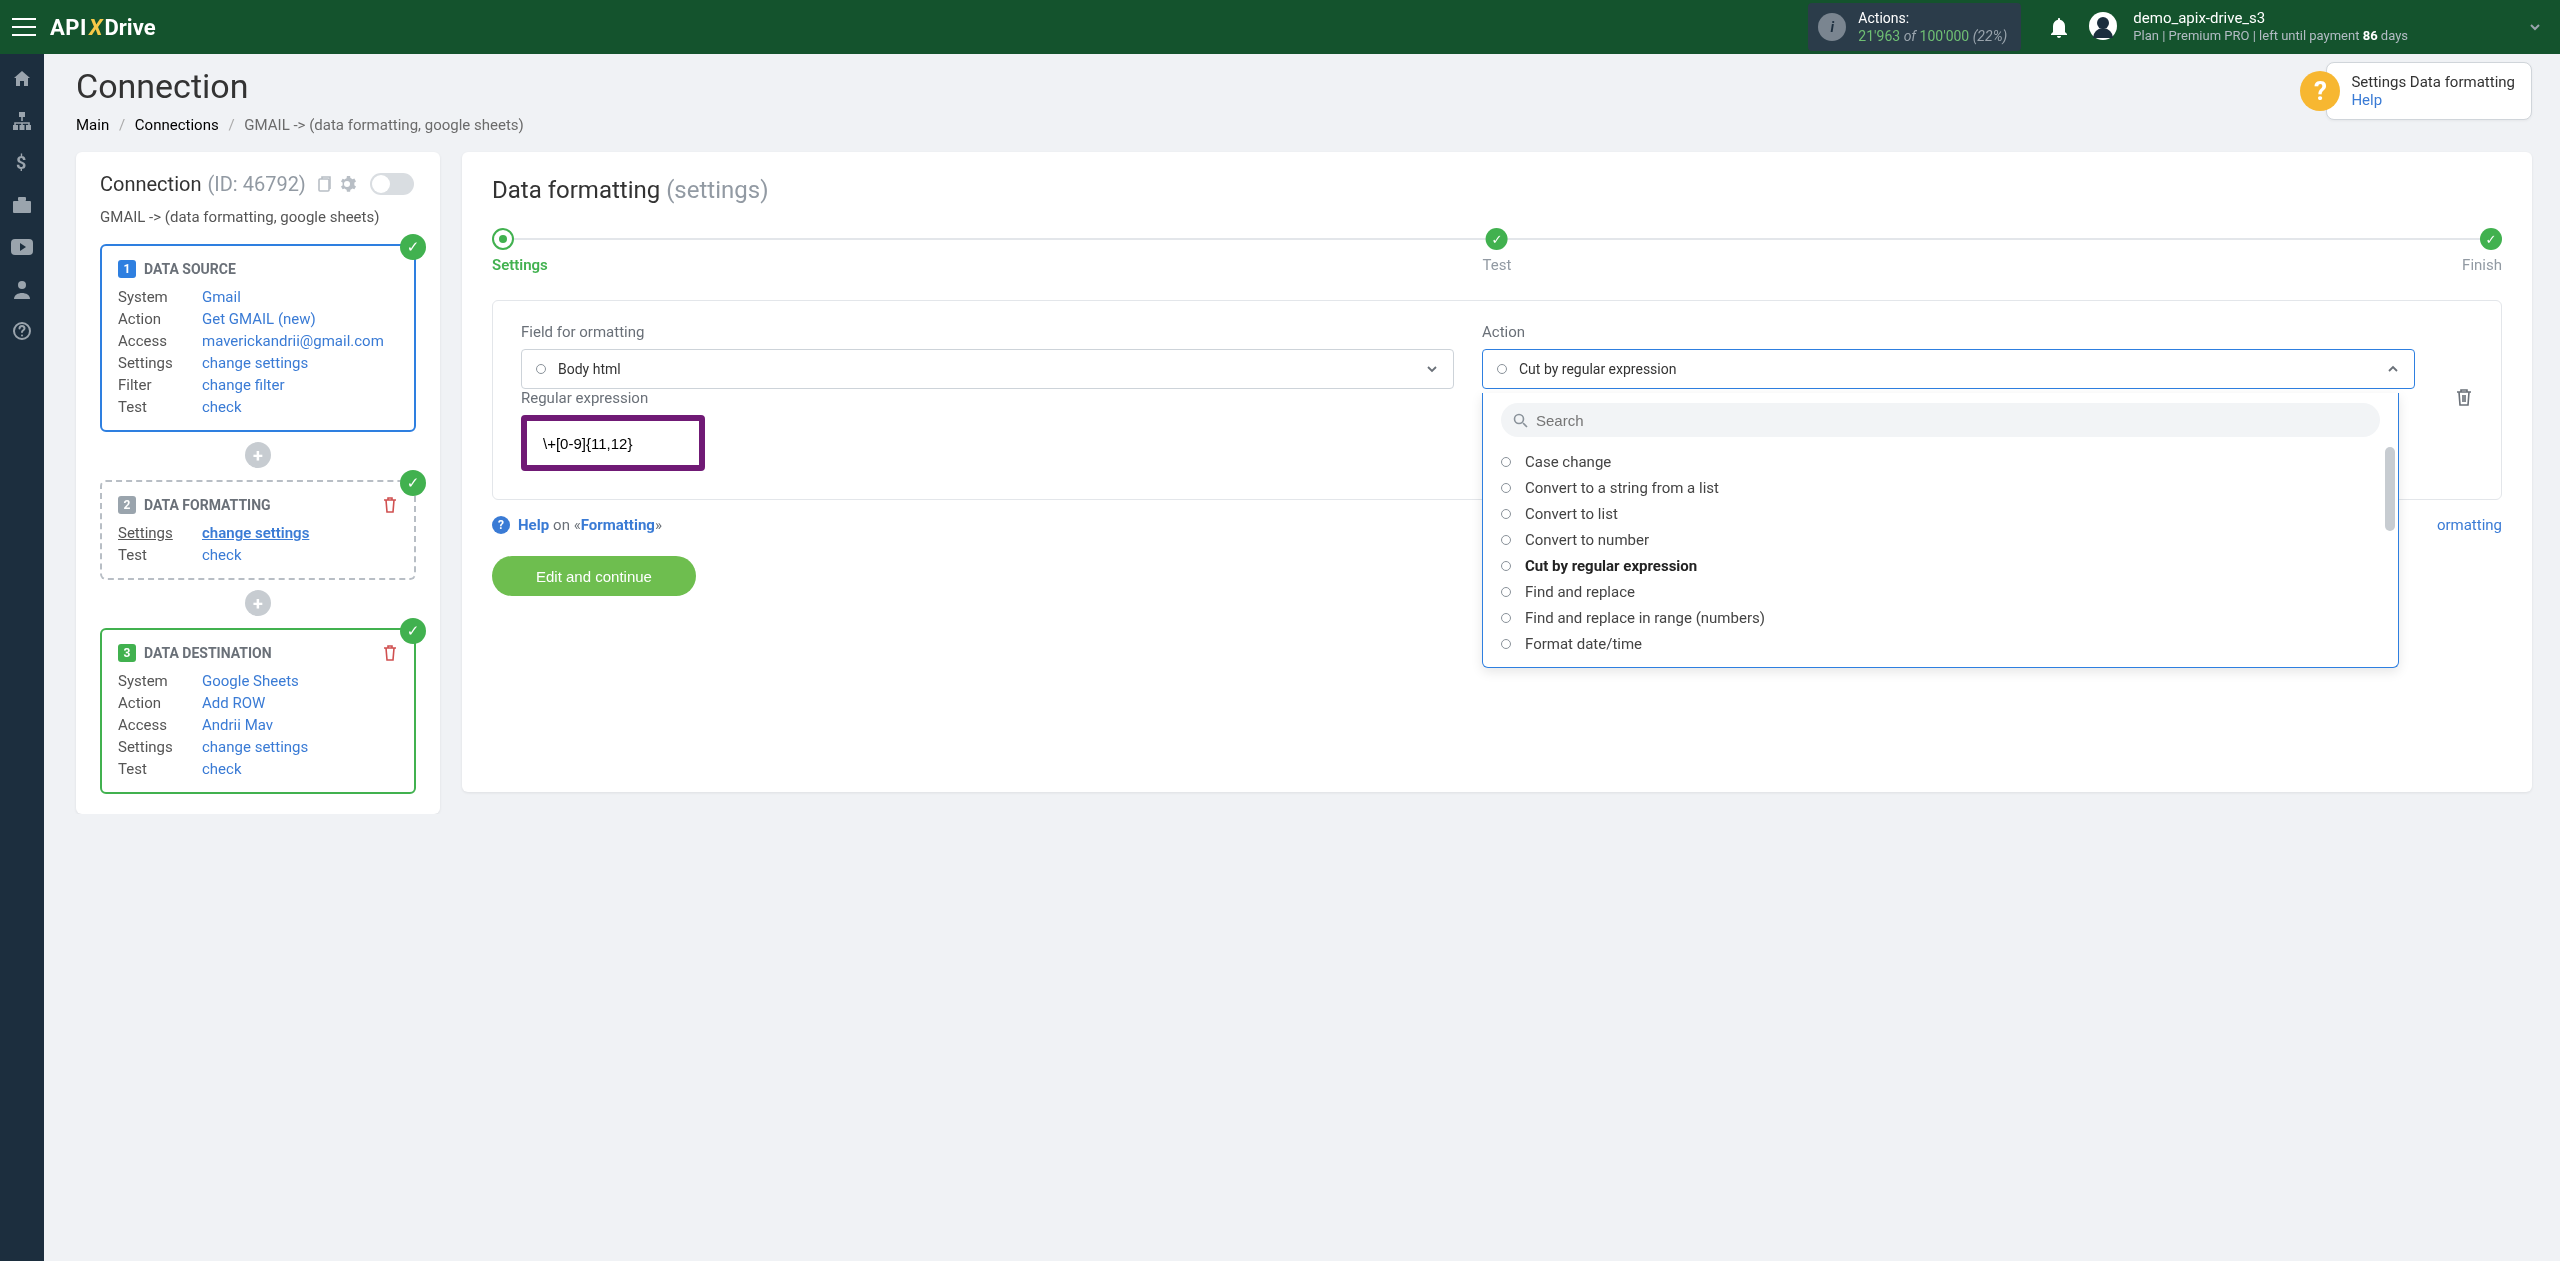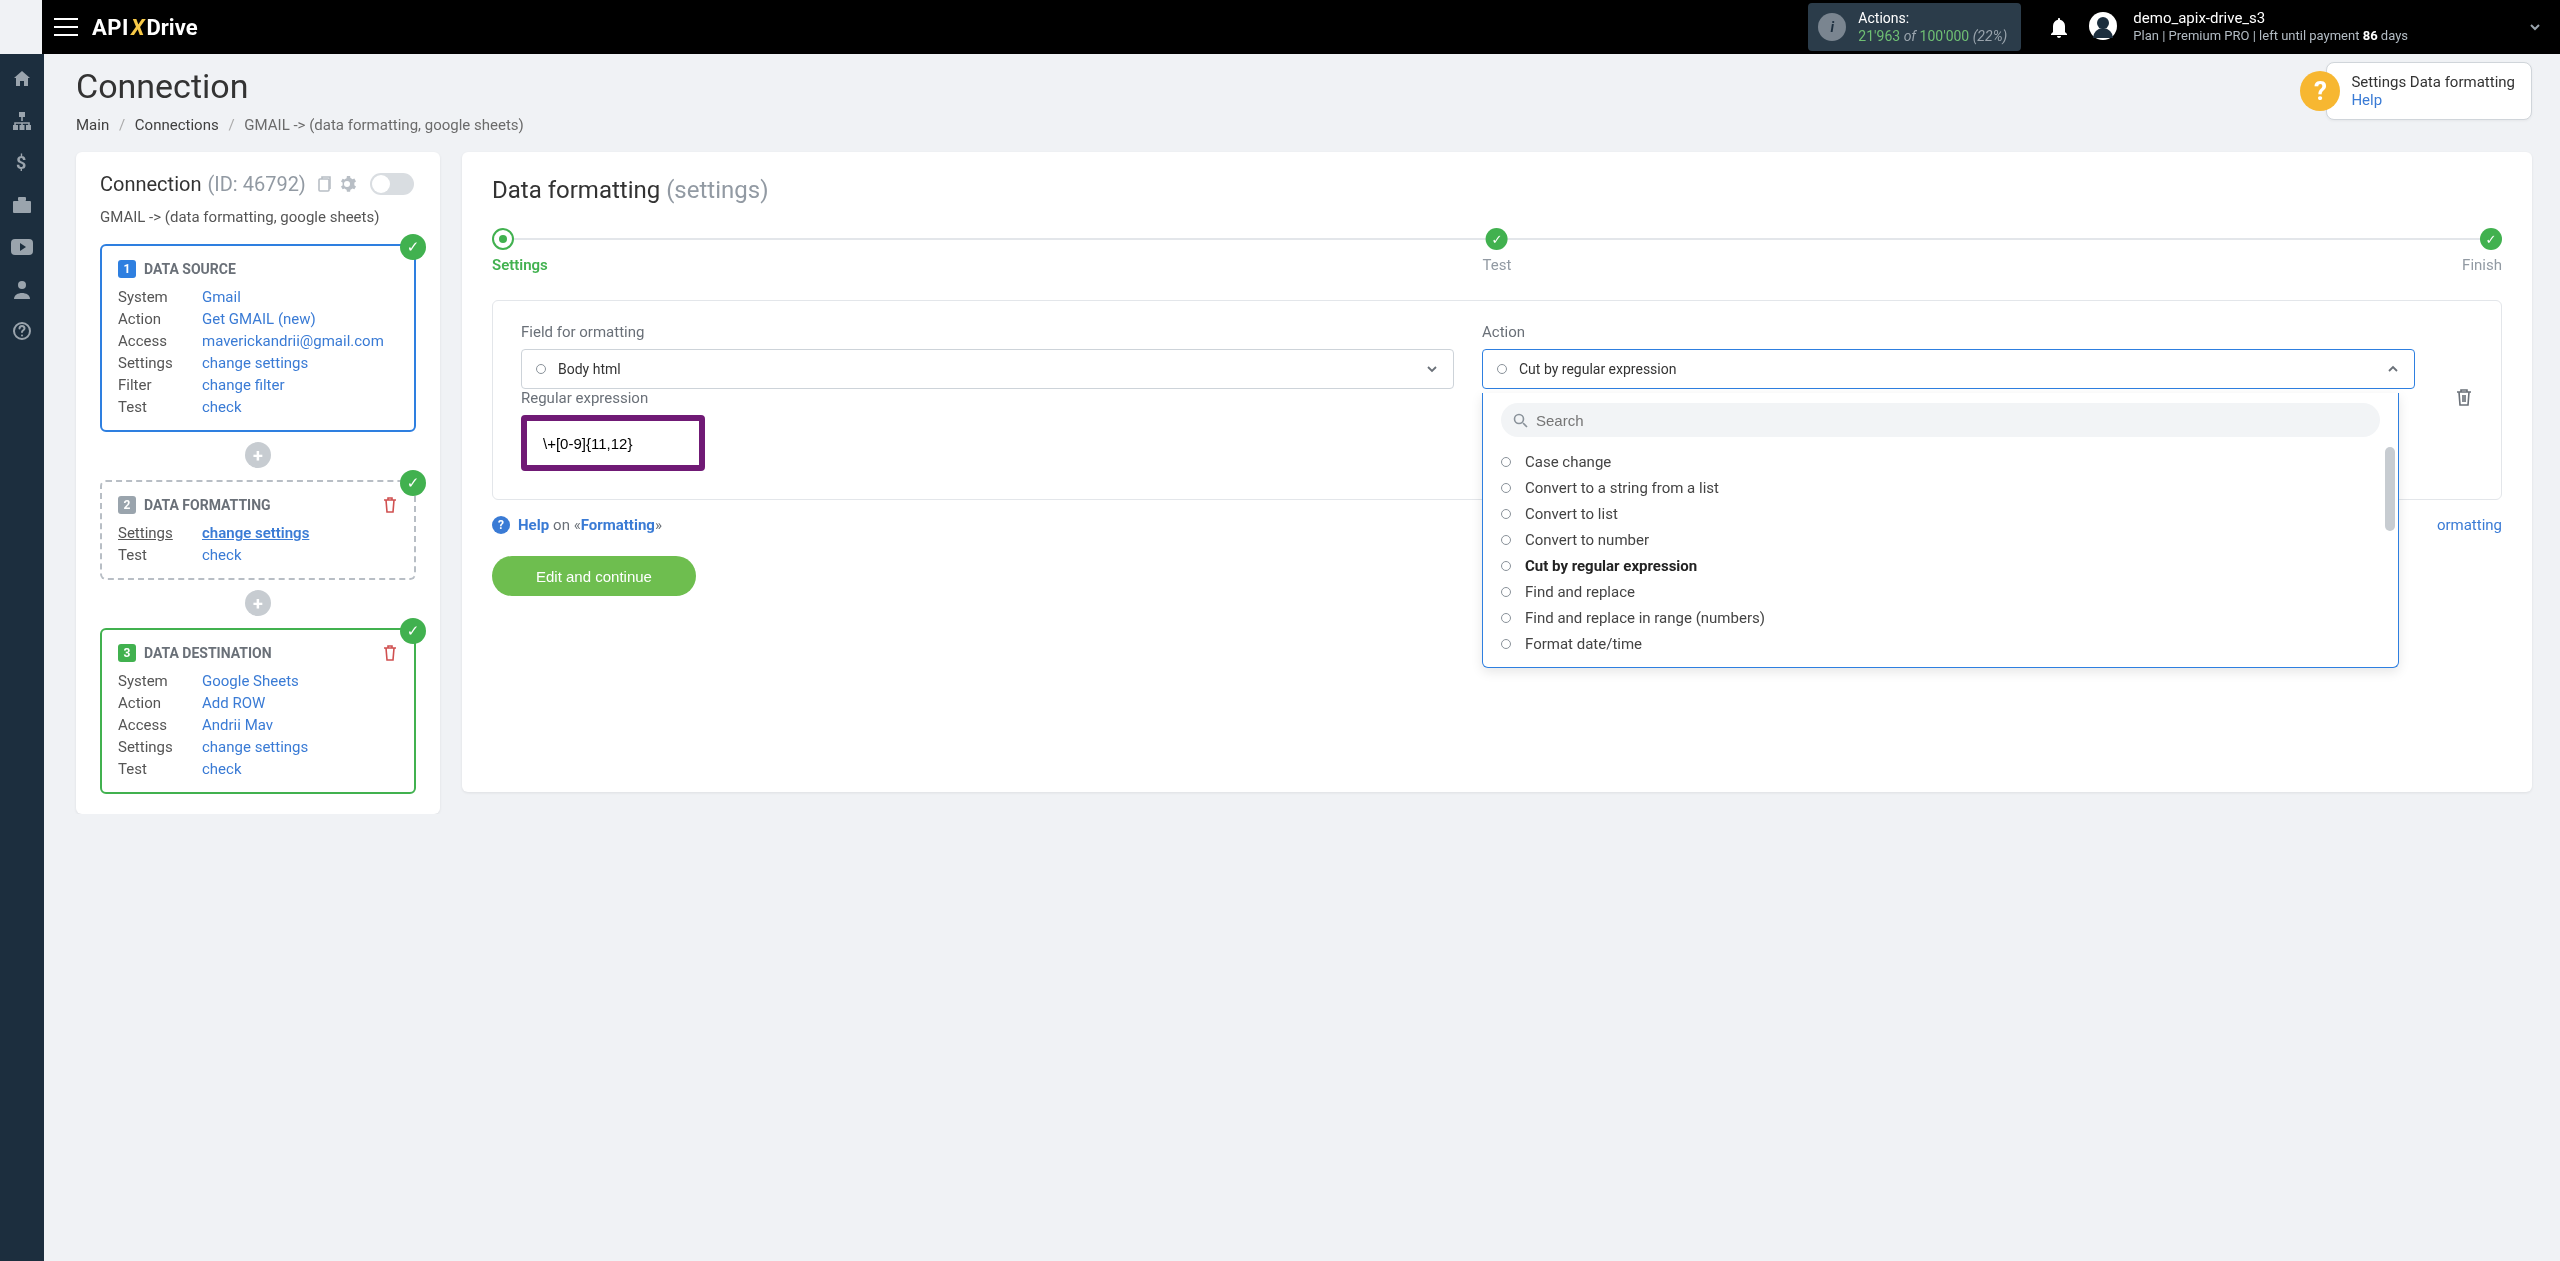--- a/index.html
+++ b/index.html
@@ -1,19 +1,19 @@
 <!DOCTYPE html>
 <html><head>
 <meta charset="utf-8">
 <style>
 * { margin: 0; padding: 0; box-sizing: border-box; }
 body { font-family: -apple-system, BlinkMacSystemFont, "Segoe UI", Roboto, Arial, sans-serif; background: #f0f2f5; color: #333; font-size: 14px; }
 
 
-.topbar { background: #000000; height: 54px; display: flex; align-items: center; color: #fff; padding: 0 12px; margin-left: 42px; }
+.topbar { background: #14532d; height: 54px; display: flex; align-items: center; color: #fff; padding: 0 12px; }
 .hamburger { width: 24px; height: 18px; display: flex; flex-direction: column; justify-content: space-between; margin-right: 14px; cursor: pointer; }
 .hamburger span { height: 2px; background: #fff; }
 .logo { display: flex; align-items: center; font-weight: 700; font-size: 22px; }
 .logo .api { color: #fff; letter-spacing: 0.5px; }
 .logo .x { color: #f7c948; font-style: italic; font-weight: 700; margin: 0 2px; position: relative; }
 .logo .drive { color: #fff; }
 .topbar-spacer { flex: 1; }
 .actions-block { background: #2b3c4a; border-radius: 4px; padding: 6px 14px 6px 10px; display: flex; align-items: center; gap: 12px; margin-right: 18px; }
 .info-circle { width: 28px; height: 28px; border-radius: 50%; background: #7a8590; display: flex; align-items: center; justify-content: center; font-style: italic; font-weight: 700; color: #1c2e3e; }
 .actions-text { line-height: 1.3; font-size: 14px; }
@@ -32,21 +32,21 @@
 
 
 .leftrail { position: fixed; top: 54px; left: 0; width: 44px; background: #1c2e3e; bottom: 0; display: flex; flex-direction: column; align-items: center; padding-top: 14px; gap: 20px; }
 .leftrail .rail-icon { color: #9aa4ad; width: 22px; height: 22px; display: flex; align-items: center; justify-content: center; cursor: pointer; }
 
 
 .page { margin-left: 44px; padding: 0 0 0 32px; }
 .page-header-row { display: flex; align-items: flex-start; }
 .page-title { font-size: 34px; color: #333; font-weight: 400; margin-top: 12px; }
 .breadcrumb { color: #6b6b6b; margin-top: 10px; font-size: 15px; }
-.breadcrumb a { color: #404040; text-decoration: none; margin-top: 34px; }
+.breadcrumb a { color: #000000; text-decoration: none; margin-top: 34px; }
 .breadcrumb .sep { color: #aaa; margin: 0 6px; }
 
 .help-callout { margin-left: auto; margin-right: 28px; margin-top: 8px; display: flex; align-items: center; }
 .help-badge { width: 40px; height: 40px; border-radius: 50%; background: #f7b731; color: #fff; display: flex; align-items: center; justify-content: center; font-size: 26px; font-weight: 700; margin-right: -14px; z-index: 2; position: relative; }
 .help-box { border: 1px solid #d0d5da; border-radius: 8px; background: #fff; padding: 10px 16px 10px 24px; font-size: 15px; box-shadow: 0 1px 3px rgba(0,0,0,0.05); }
 .help-box a { color: #3a7bd5; text-decoration: none; }
 
 .columns { display: flex; gap: 22px; margin-top: 18px; align-items: flex-start; }
 .left-panel, .right-panel { background: #fff; border-radius: 6px; box-shadow: 0 1px 3px rgba(0,0,0,0.08); }
 .left-panel { width: 364px; padding: 20px 24px; }

